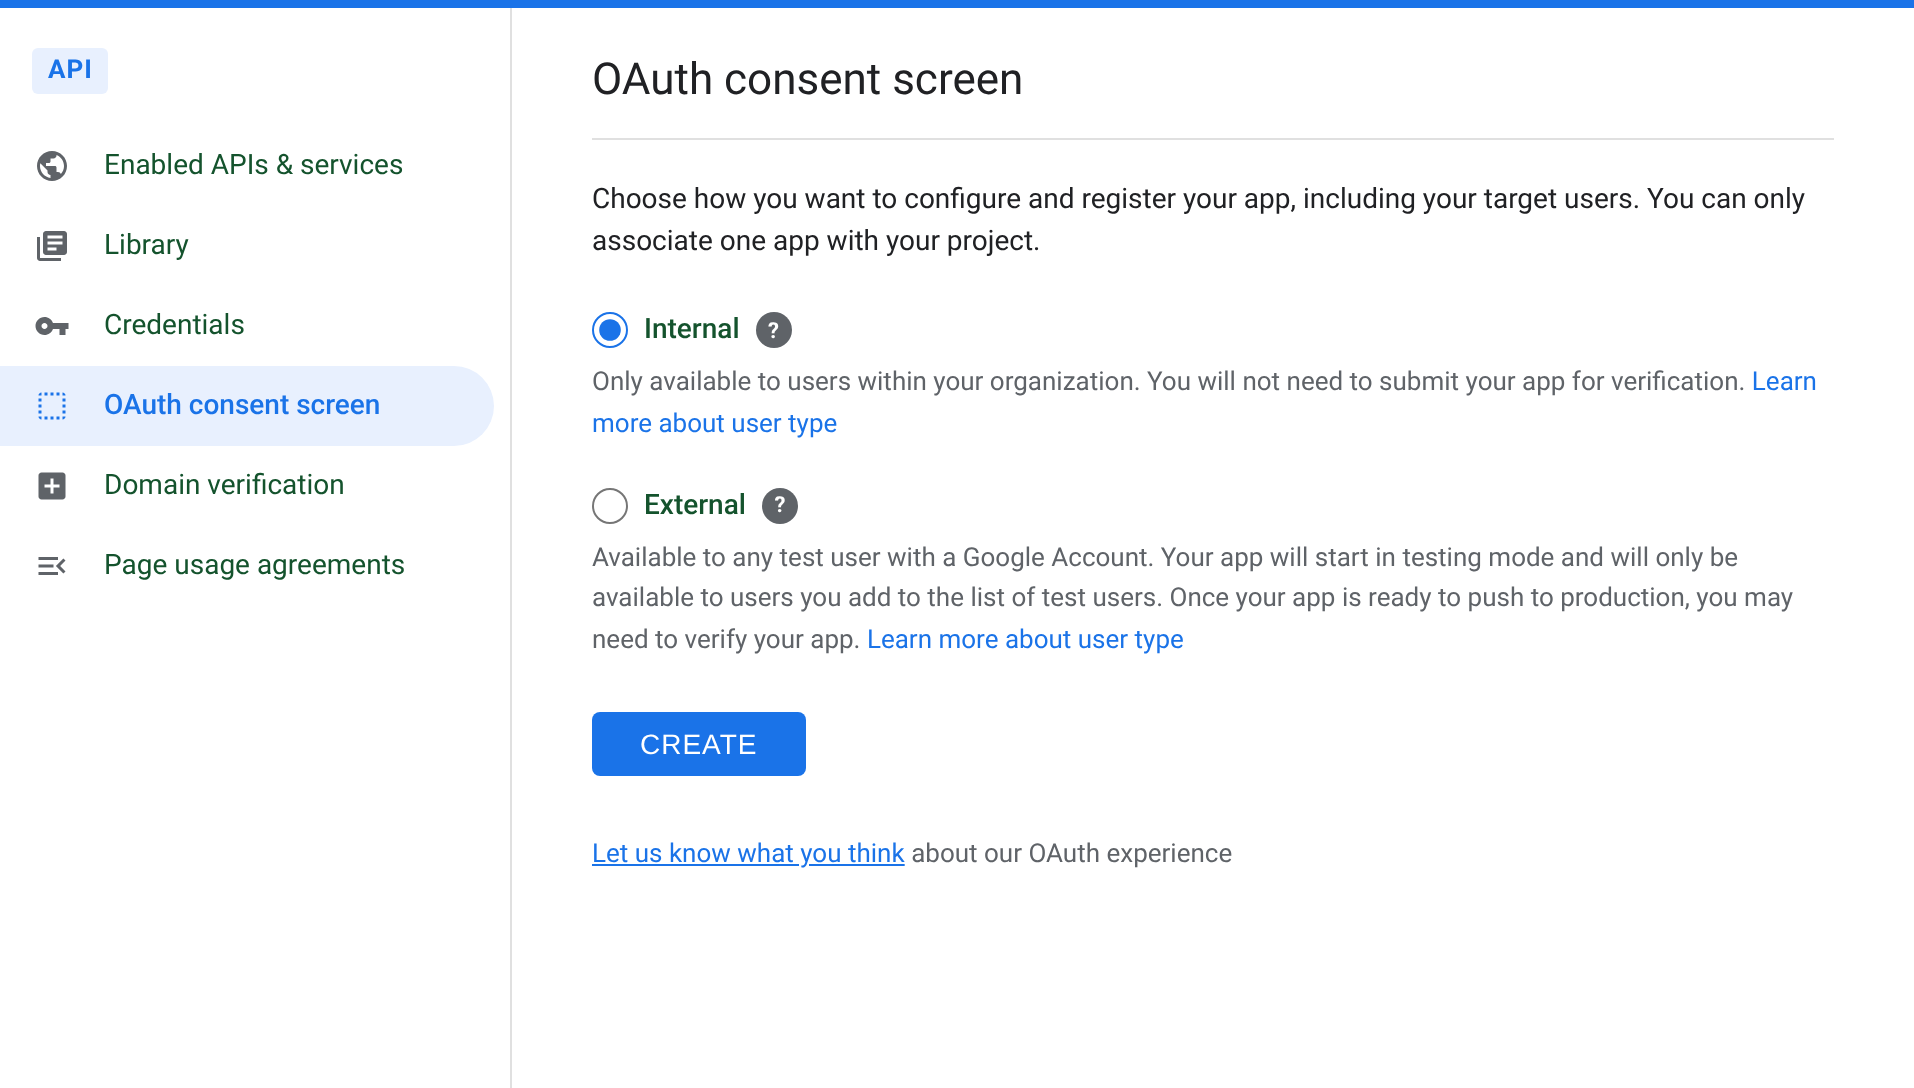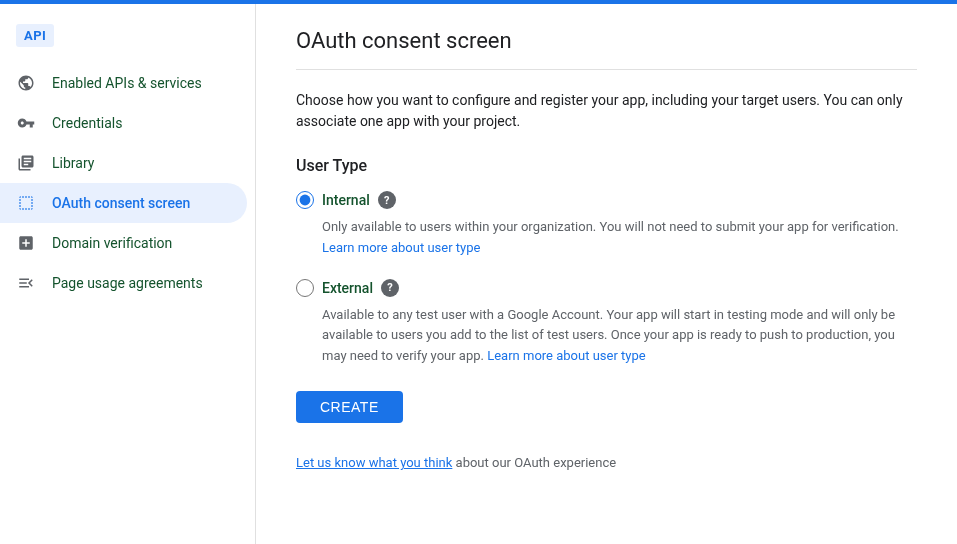--- a/index.html
+++ b/index.html
@@ -41,21 +41,21 @@
     .radio-option { display: flex; flex-direction: column; margin-bottom: 20px; }
 
     .radio-label-row { display: flex; align-items: center; gap: 8px; margin-bottom: 8px; }
 
     .radio-input { width: 18px; height: 18px; accent-color: #1a73e8; cursor: pointer; flex-shrink: 0; }
 
     .radio-label-text { font-size: 14px; font-weight: 500; color: #14532d; }
 
     .help-icon { width: 18px; height: 18px; background: #5f6368; color: #fff; border-radius: 50%; display: inline-flex; align-items: center; justify-content: center; font-size: 11px; font-weight: 700; cursor: pointer; flex-shrink: 0; }
 
-    .radio-description { font-size: 13px; color: #5f6368; line-height: 1.6; margin-left: 26px; max-width: 620px; }
+    .radio-description { font-size: 13px; color: #5f6368; line-height: 1.6; max-width: 620px; }
 
     .radio-description a, .learn-more-link { color: #1a73e8; text-decoration: none; }
 
     .create-button { background: #1a73e8; color: #fff; border: none; padding: 8px 24px; font-size: 14px; font-weight: 500; border-radius: 4px; cursor: pointer; letter-spacing: 0.5px; margin-bottom: 32px; }
 
     .feedback-text { font-size: 13px; color: #5f6368; }
     .feedback-text a { color: #1a73e8; text-decoration: underline; }
   </style>
 </head>
 <body>
@@ -75,33 +75,33 @@
             <svg width="18" height="18" viewBox="0 0 24 24" fill="#5f6368">
                 <path d="M12 2C6.48 2 2 6.48 2 12s4.48 10 10 10 10-4.48 10-10S17.52 2 12 2zm-1 17.93c-3.95-.49-7-3.85-7-7.93 0-.62.08-1.21.21-1.79L9 15v1c0 1.1.9 2 2 2v1.93zm6.9-2.54c-.26-.81-1-1.39-1.9-1.39h-1v-3c0-.55-.45-1-1-1H8v-2h2c.55 0 1-.45 1-1V7h2c1.1 0 2-.9 2-2v-.41c2.93 1.19 5 4.06 5 7.41 0 2.08-.8 3.97-2.1 5.39z"></path>
               </svg>
           </span>
           <span class="sidebar-item-label">Enabled APIs &amp; services</span>
         </div>
 
         <div class="sidebar-item">
           <span class="sidebar-icon">
             <svg width="18" height="18" viewBox="0 0 24 24" fill="#5f6368">
-                <path d="M12.65 10C11.83 7.67 9.61 6 7 6c-3.31 0-6 2.69-6 6s2.69 6 6 6c2.61 0 4.83-1.67 5.65-4H17v4h4v-4h2v-4H12.65zM7 14c-1.1 0-2-.9-2-2s.9-2 2-2 2 .9 2 2-.9 2-2 2z"></path>
+                <path d="M4 6H2v14c0 1.1.9 2 2 2h14v-2H4V6zm16-4H8c-1.1 0-2 .9-2 2v12c0 1.1.9 2 2 2h12c1.1 0 2-.9 2-2V4c0-1.1-.9-2-2-2zm-1 9H9V9h10v2zm-4 4H9v-2h6v2zm4-8H9V5h10v2z"></path>
               </svg>
           </span>
-          <span class="sidebar-item-label">Credentials</span>
+          <span class="sidebar-item-label">Library</span>
         </div>
 
         <div class="sidebar-item">
           <span class="sidebar-icon">
             <svg width="18" height="18" viewBox="0 0 24 24" fill="#5f6368">
-                <path d="M4 6H2v14c0 1.1.9 2 2 2h14v-2H4V6zm16-4H8c-1.1 0-2 .9-2 2v12c0 1.1.9 2 2 2h12c1.1 0 2-.9 2-2V4c0-1.1-.9-2-2-2zm-1 9H9V9h10v2zm-4 4H9v-2h6v2zm4-8H9V5h10v2z"></path>
+                <path d="M12.65 10C11.83 7.67 9.61 6 7 6c-3.31 0-6 2.69-6 6s2.69 6 6 6c2.61 0 4.83-1.67 5.65-4H17v4h4v-4h2v-4H12.65zM7 14c-1.1 0-2-.9-2-2s.9-2 2-2 2 .9 2 2-.9 2-2 2z"></path>
               </svg>
           </span>
-          <span class="sidebar-item-label">Library</span>
+          <span class="sidebar-item-label">Credentials</span>
         </div>
 
         <div class="sidebar-item active">
           <span class="sidebar-icon">
             <svg width="18" height="18" viewBox="0 0 24 24" fill="#1a73e8">
                 <path d="M3 5h2V3c-1.1 0-2 .9-2 2zm0 8h2v-2H3v2zm4 8h2v-2H7v2zM3 9h2V7H3v2zm10-6h-2v2h2V3zm6 0v2h2c0-1.1-.9-2-2-2zM5 21v-2H3c0 1.1.9 2 2 2zm-2-4h2v-2H3v2zM9 3H7v2h2V3zm2 18h2v-2h-2v2zm8-8h2v-2h-2v2zm0 8c1.1 0 2-.9 2-2h-2v2zm0-12h2V7h-2v2zm0 8h2v-2h-2v2zm-4 4h2v-2h-2v2zm0-16h2V3h-2v2z"></path>
               </svg>
           </span>
           <span class="sidebar-item-label">OAuth consent screen</span>
         </div>
@@ -126,21 +126,20 @@
 
       </nav>
     </div>
 
     <div class="main-content">
       <h1 class="page-title">OAuth consent screen</h1>
 
       <p class="description">Choose how you want to configure and register your app, including your target users. You can only associate one app with your project.</p>
 
       <div class="user-type-section">
-        <h2 class="section-title">User Type</h2>
 
         <div class="radio-option">
           <div class="radio-label-row">
             <input type="radio" class="radio-input" name="userType" value="internal" checked="" style="">
             <span class="radio-label-text">Internal</span>
             <span class="help-icon">?</span>
           </div>
           <div class="radio-description">
             <span>Only available to users within your organization. You will not need to submit your app for verification.</span>
             <a href="#">Learn more about user type</a>

